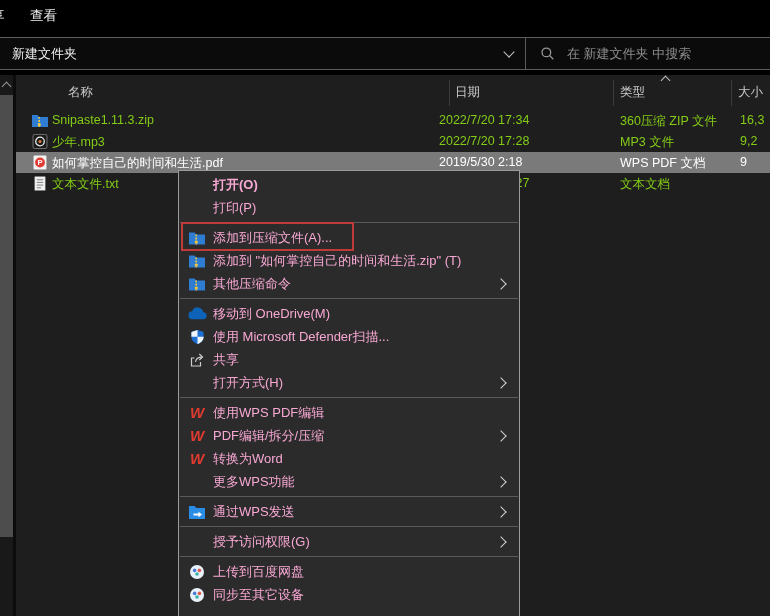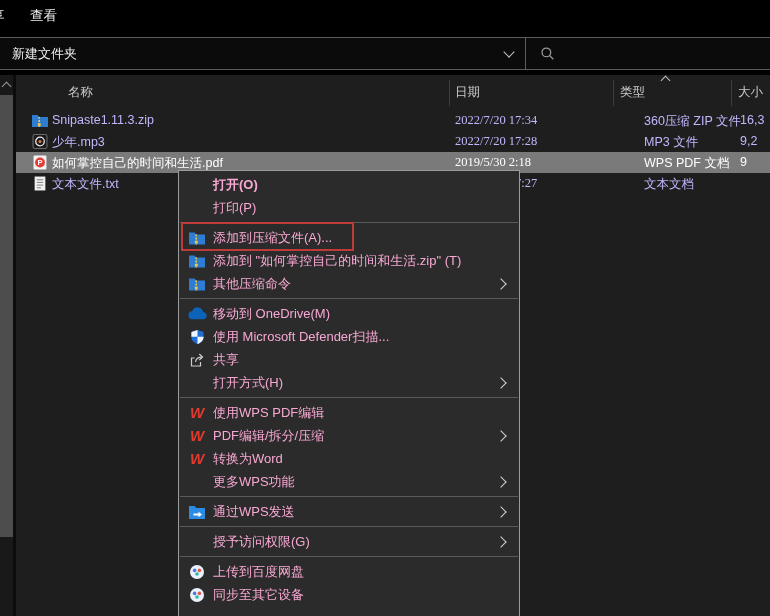--- a/index.html
+++ b/index.html
@@ -35,27 +35,27 @@
   .searchbox input::placeholder{color:#8d8d8d;opacity:1;}
   
   .filepane{position:absolute;left:0;top:75px;width:770px;height:541px;background:#1e1e1e;}
   .vscroll{position:absolute;left:0;top:0;width:13px;height:541px;background:#191919;border-right:3px solid #0c0c0c;}
   .vscroll .chev-up{position:absolute;left:3px;top:8px;width:6px;height:6px;border-left:1.6px solid #9a9a9a;border-top:1.6px solid #9a9a9a;transform:rotate(45deg);}
   .vscroll .thumb{position:absolute;left:0;top:20px;width:13px;height:442px;background:#4d4d4d;}
   .lheader{position:absolute;left:16px;top:5px;right:0;height:26px;color:#cacaca;font-size:12.5px;}
   .lheader .col{position:absolute;top:4px;white-space:nowrap;}
   .hsep{position:absolute;top:0;height:26px;width:1px;background:#3c3c3c;}
   .sortcaret{position:absolute;left:646px;top:-3px;width:6px;height:6px;border-left:1.3px solid #bdbdbd;border-top:1.3px solid #bdbdbd;transform:rotate(45deg);}
-  .row{position:absolute;left:16px;right:0;height:21px;color:#c4b5fd;font-size:12.5px;}
+  .row{position:absolute;left:16px;right:0;height:21px;color:#84cc16;font-size:12.5px;}
   .row.selected{background:#7a7a7a;color:#fff;}
   .row .cell{position:absolute;top:3px;white-space:nowrap;}
   .row .ico{position:absolute;left:16px;top:3px;width:16px;height:15px;}
   .c-name{left:36px;}
-  .c-date{left:439px;font-family:Liberation Serif, serif;}
-  .c-type{left:604px;margin-left:24px;}
+  .c-date{left:423px;}
+  .c-type{left:604px;}
   .c-size{left:724px;}
   
   .ctxmenu{
     position:absolute;left:178px;top:170px;width:342px;height:462px;box-sizing:border-box;
     background:#2b2b2b;border:1px solid #9b9b9b;padding:2px 0;z-index:5;
   }
   .mi{display:flex;align-items:center;height:23px;padding:0 12px 0 8px;position:relative;}
   .mi-ico{width:20px;height:17px;display:flex;align-items:center;justify-content:center;margin-right:6px;flex:none;}
   .mi-label{font-size:13px;color:#f9a8d4;white-space:nowrap;}
   .mi.bold .mi-label{font-weight:bold;}
@@ -86,20 +86,21 @@
         <path d="M13.2 8a5.2 5.2 0 1 1-1.8-3.9" fill="none" stroke="#c8c8c8" stroke-width="1.4"></path>
         <path d="M13.9 1.6v3.4h-3.4z" fill="#c8c8c8"></path>
       </svg>
     </div>
   </div>
   <div class="searchbox">
     <svg width="15" height="15" viewBox="0 0 16 16">
       <circle cx="6.8" cy="6.8" r="4.6" fill="none" stroke="#969696" stroke-width="1.4"></circle>
       <line x1="10.2" y1="10.2" x2="14.2" y2="14.2" stroke="#969696" stroke-width="1.4"></line>
     </svg>
+    <input type="text" placeholder="在 新建文件夹 中搜索" style="">
   </div>
 </div>
 
 <div class="filepane">
   <div class="vscroll">
     <div class="chev-up"></div>
     <div class="thumb"></div>
   </div>
 
   <div class="lheader">

